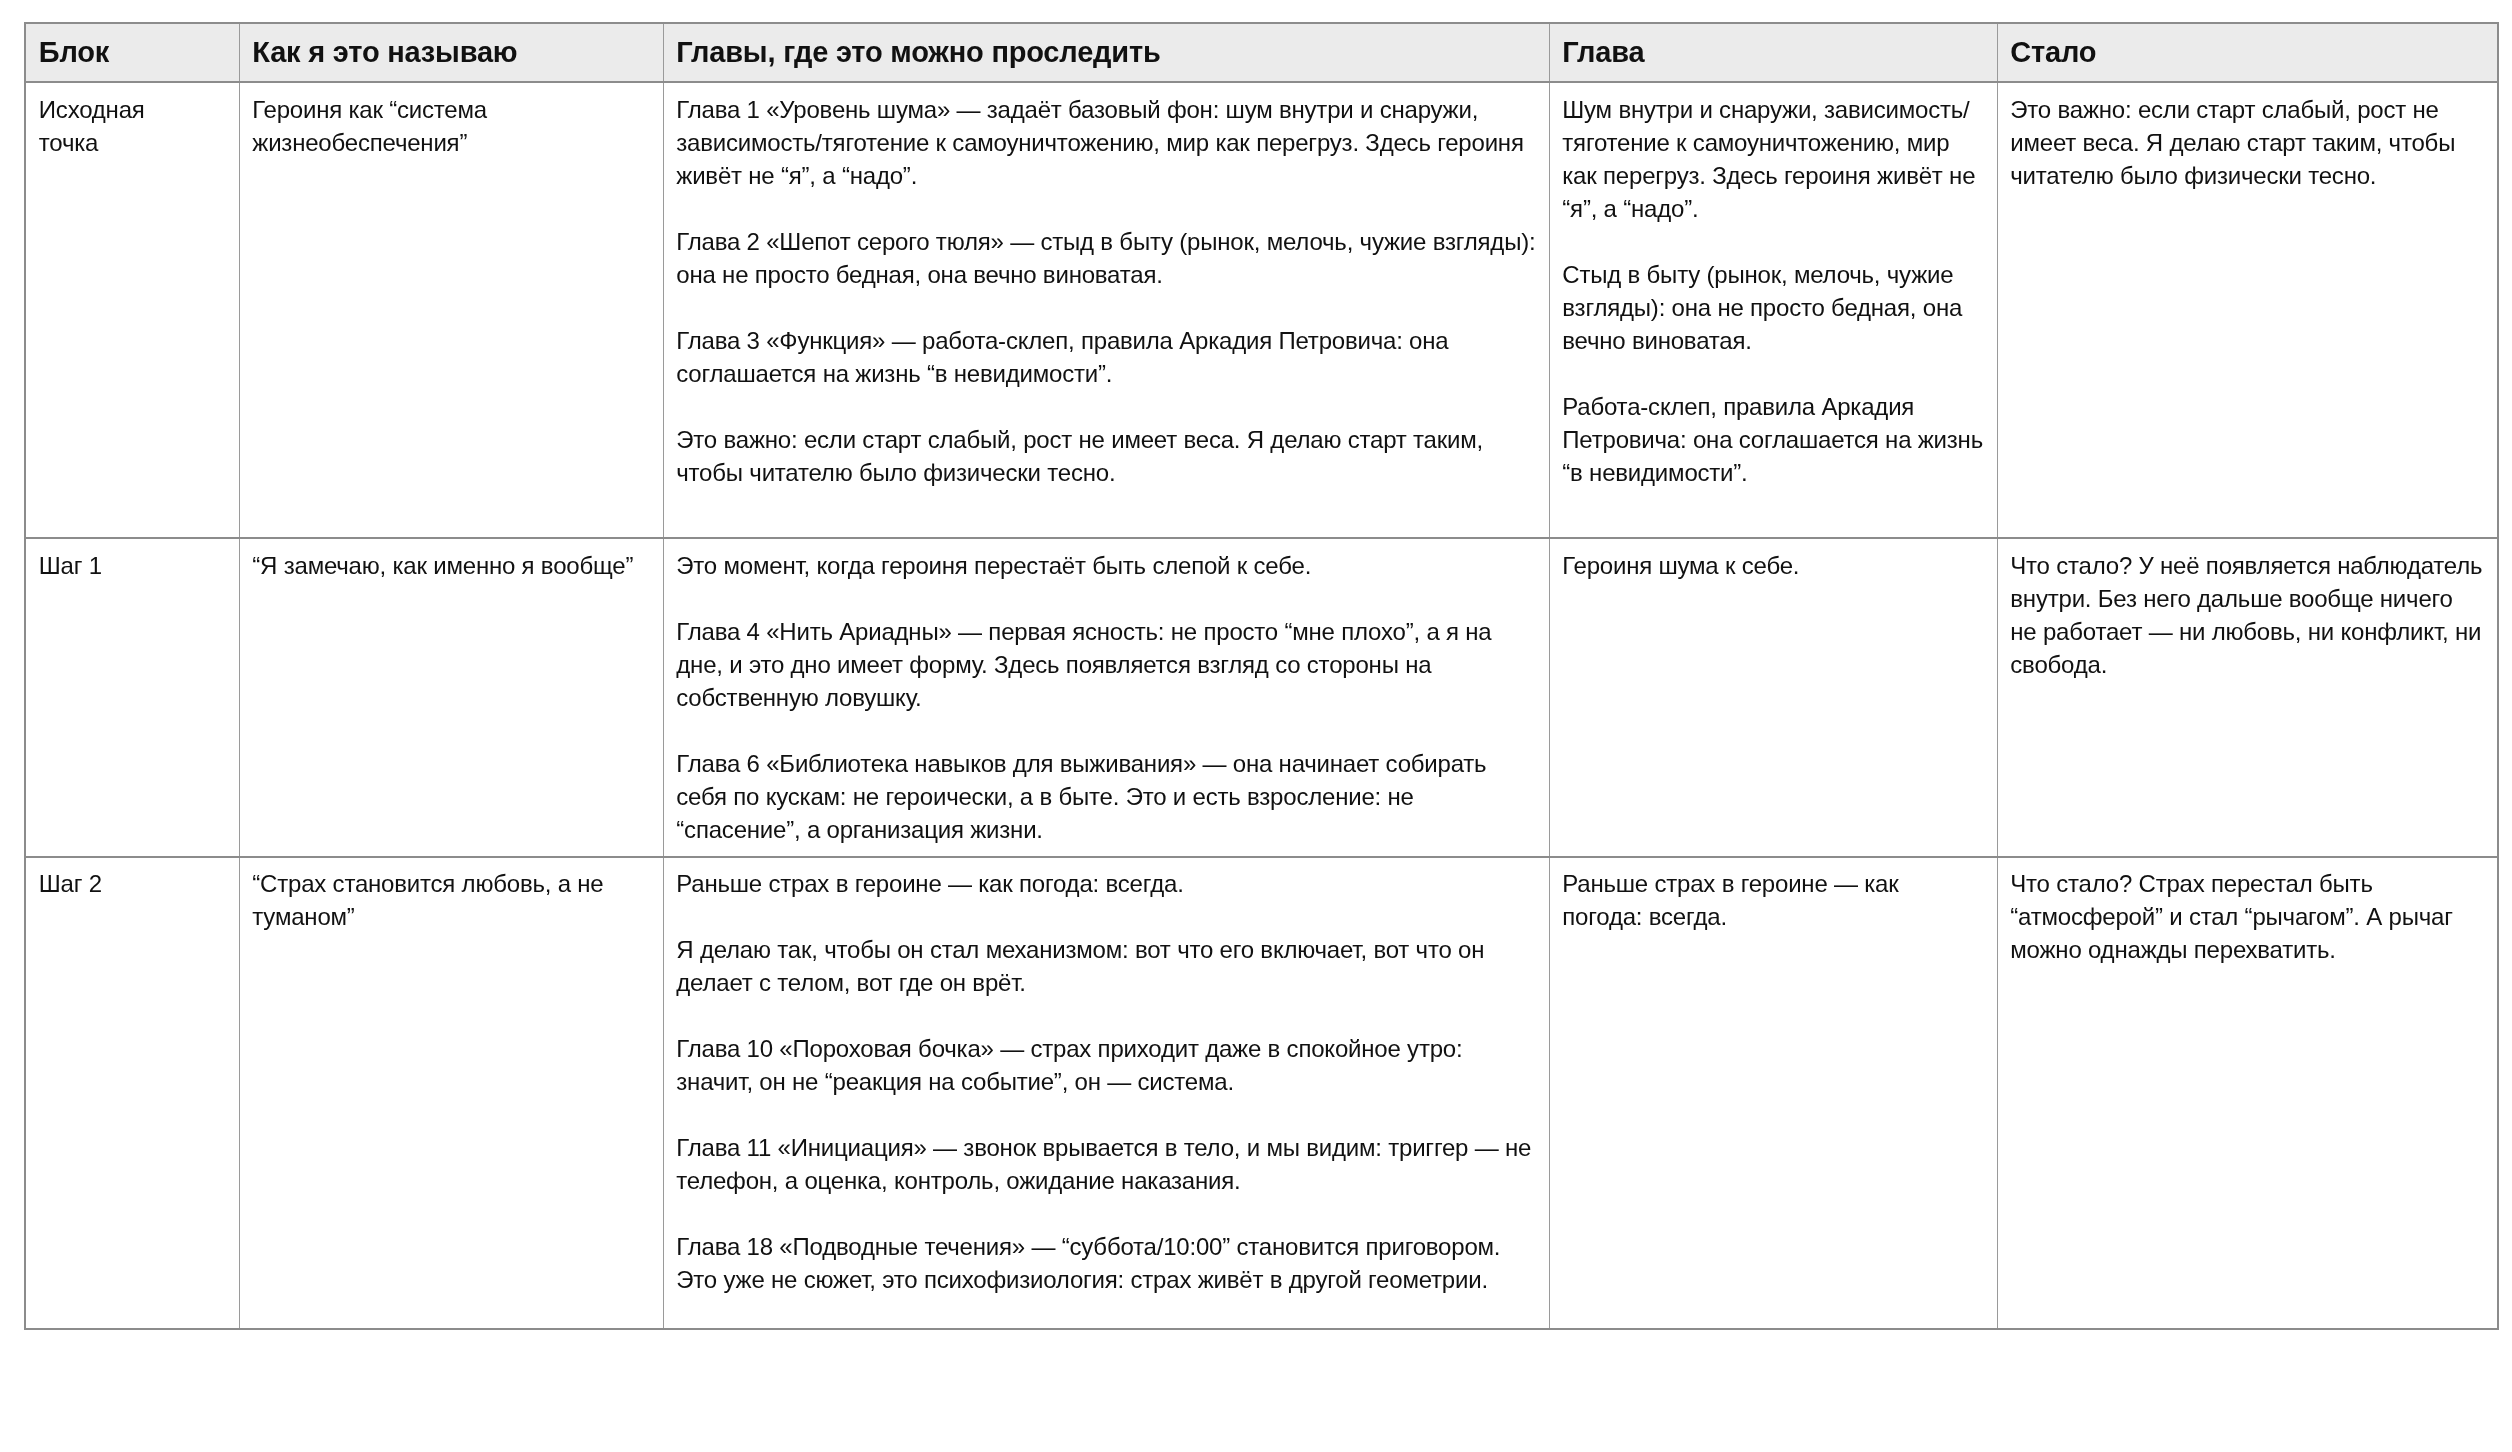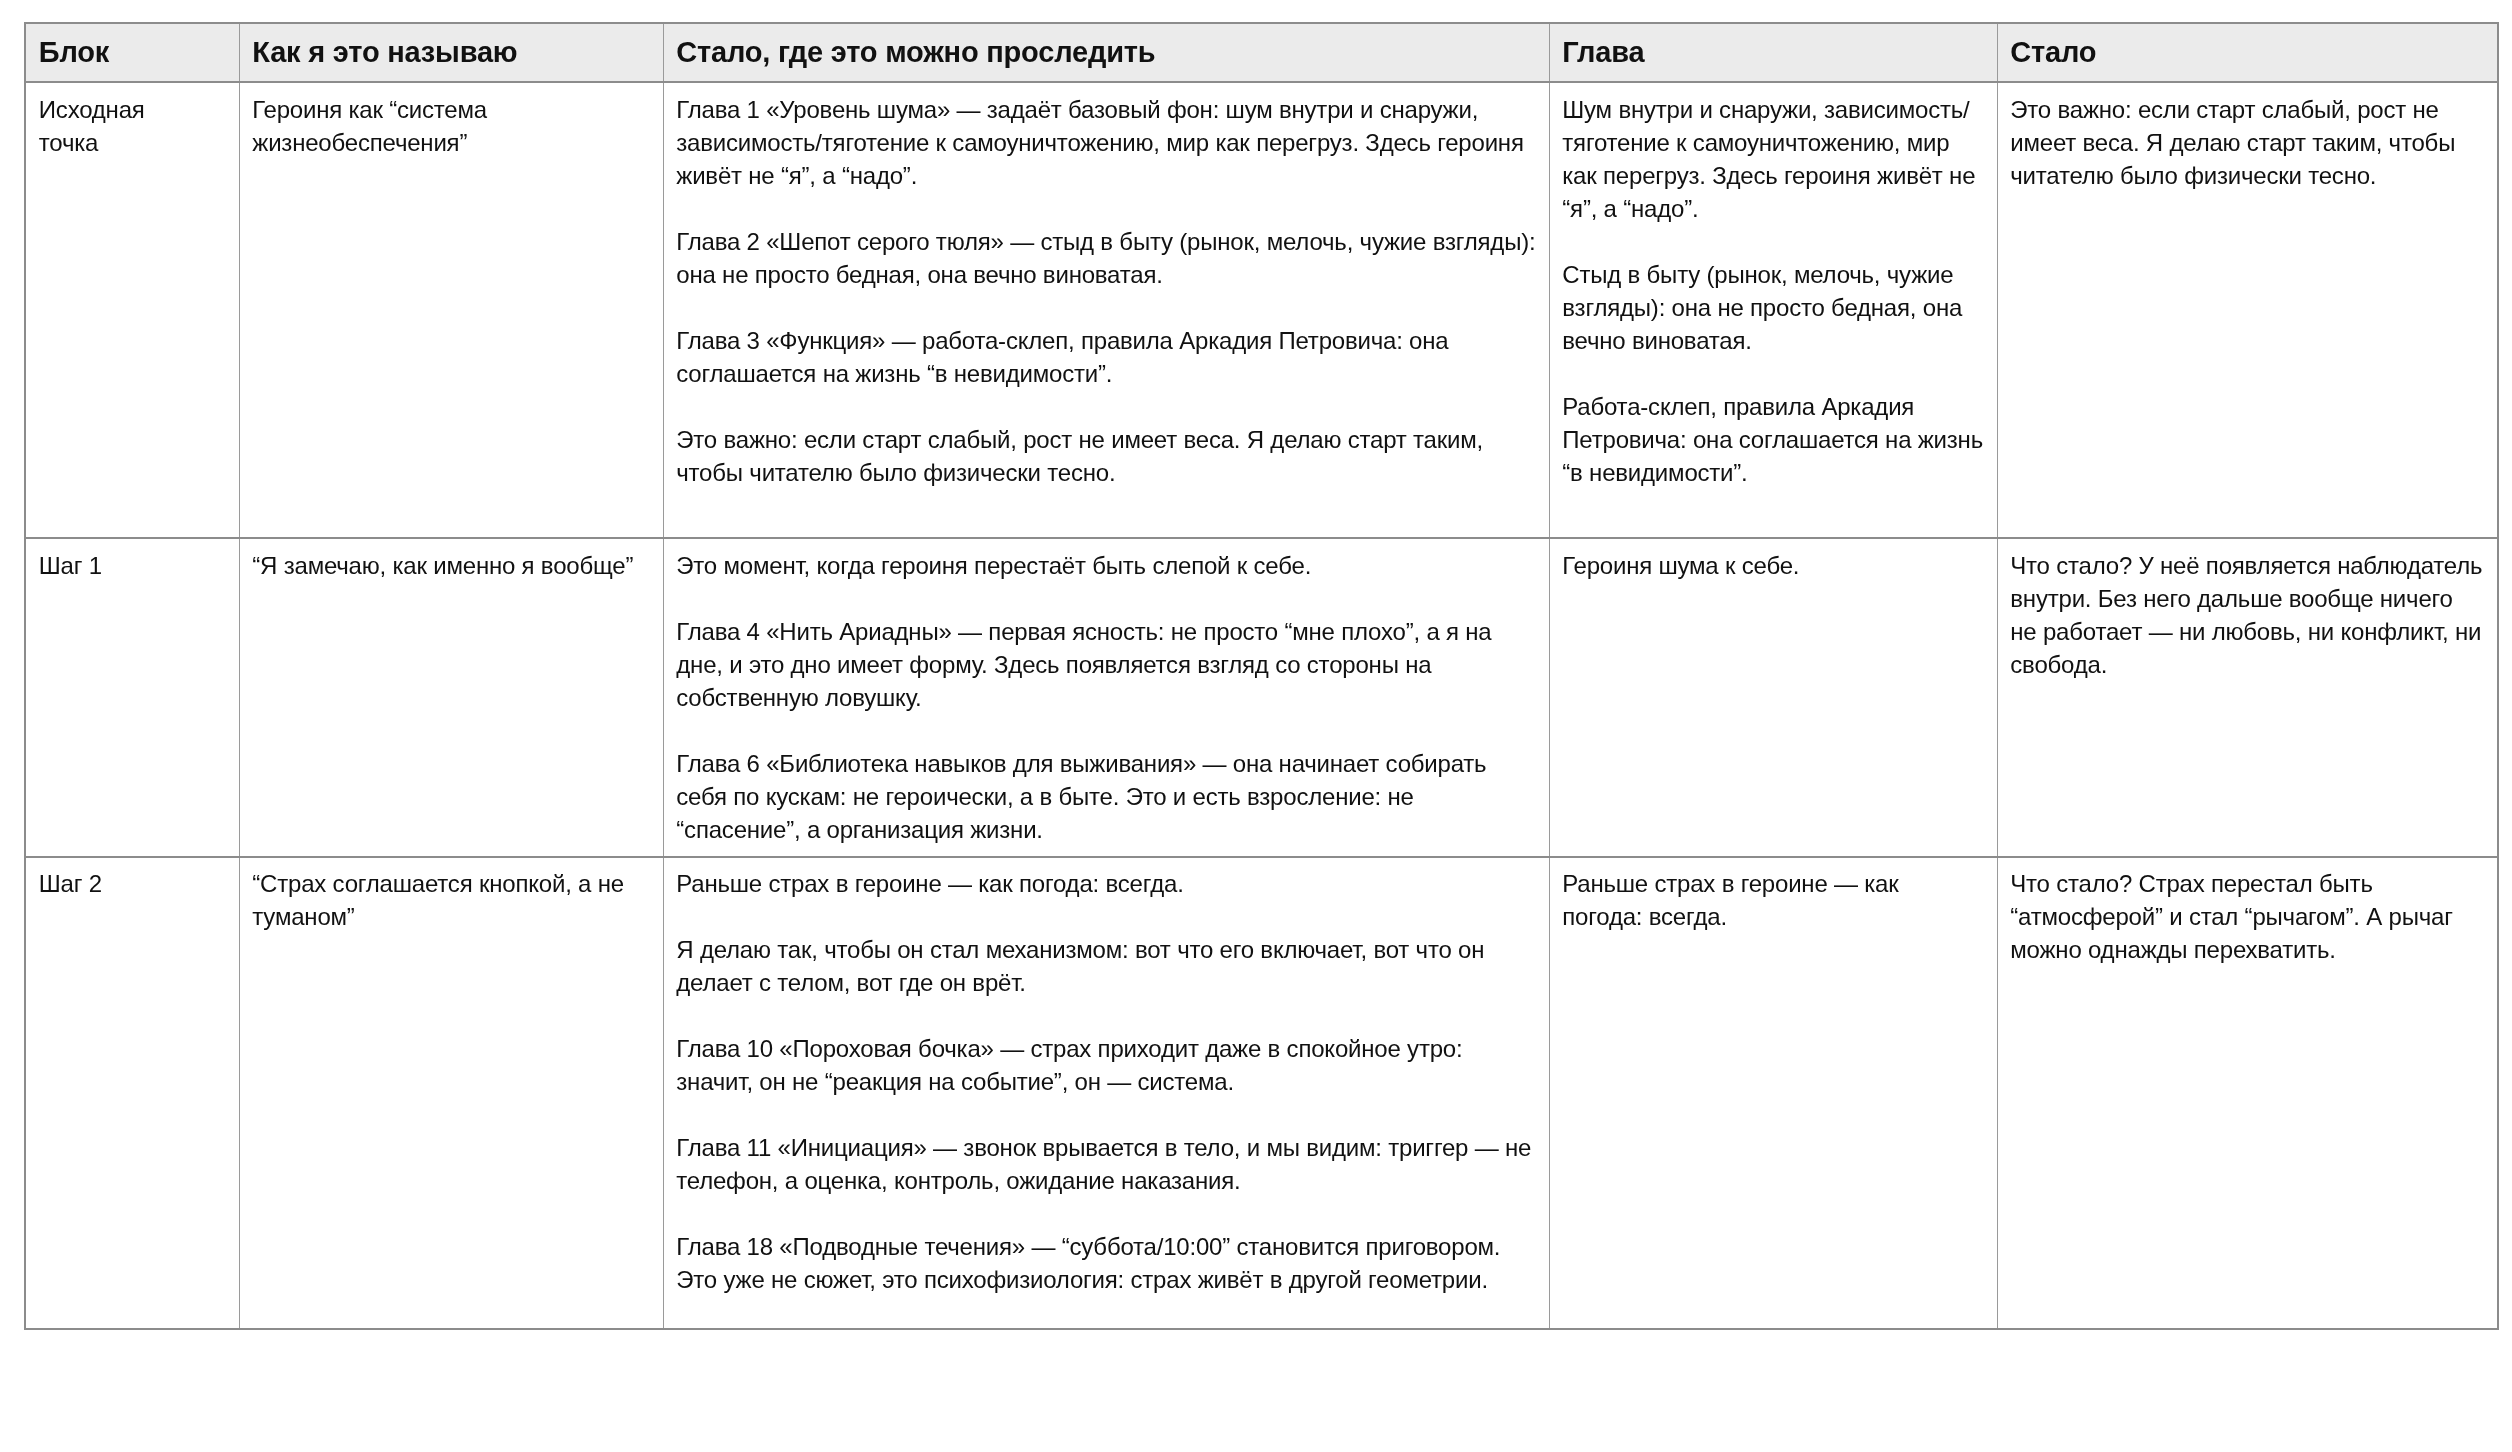--- a/index.html
+++ b/index.html
@@ -71,21 +71,21 @@
       <col class="c1">
         <col class="c2">
         <col class="c3">
         <col class="c4">
         <col class="c5">
     </colgroup>
     <thead>
       <tr class="row-header">
         <th>Блок</th>
         <th>Как я это называю</th>
-        <th>Стало, где это можно проследить</th>
+        <th>Главы, где это можно проследить</th>
         <th>Глава</th>
         <th>Стало</th>
       </tr>
     </thead>
     <tbody>
       <tr class="row-0">
         <td class="col-block">Исходная точка</td>
         <td class="col-label">Героиня как “система жизнеобеспечения”</td>
         <td class="col-chapters">Глава 1 «Уровень шума» — задаёт базовый фон: шум внутри и снаружи, зависимость/тяготение к самоуничтожению, мир как перегруз. Здесь героиня живёт не “я”, а “надо”.
 
@@ -107,21 +107,21 @@
         <td class="col-chapters">Это момент, когда героиня перестаёт быть слепой к себе.
 
 Глава 4 «Нить Ариадны» — первая ясность: не просто “мне плохо”, а я на дне, и это дно имеет форму. Здесь появляется взгляд со стороны на собственную ловушку.
 
 Глава 6 «Библиотека навыков для выживания» — она начинает собирать себя по кускам: не героически, а в быте. Это и есть взросление: не “спасение”, а организация жизни.</td>
         <td class="col-before">Героиня шума к себе.</td>
         <td class="col-after">Что стало? У неё появляется наблюдатель внутри. Без него дальше вообще ничего не работает — ни любовь, ни конфликт, ни свобода.</td>
       </tr>
       <tr class="row-2">
         <td class="col-block">Шаг 2</td>
-        <td class="col-label">“Страх соглашается кнопкой, а не туманом”</td>
+        <td class="col-label">“Страх становится любовь, а не туманом”</td>
         <td class="col-chapters">Раньше страх в героине — как погода: всегда.
 
 Я делаю так, чтобы он стал механизмом: вот что его включает, вот что он делает с телом, вот где он врёт.
 
 Глава 10 «Пороховая бочка» — страх приходит даже в спокойное утро: значит, он не “реакция на событие”, он — система.
 
 Глава 11 «Инициация» — звонок врывается в тело, и мы видим: триггер — не телефон, а оценка, контроль, ожидание наказания.
 
 Глава 18 «Подводные течения» — “суббота/10:00” становится приговором. Это уже не сюжет, это психофизиология: страх живёт в другой геометрии.</td>
         <td class="col-before">Раньше страх в героине — как погода: всегда.</td>

